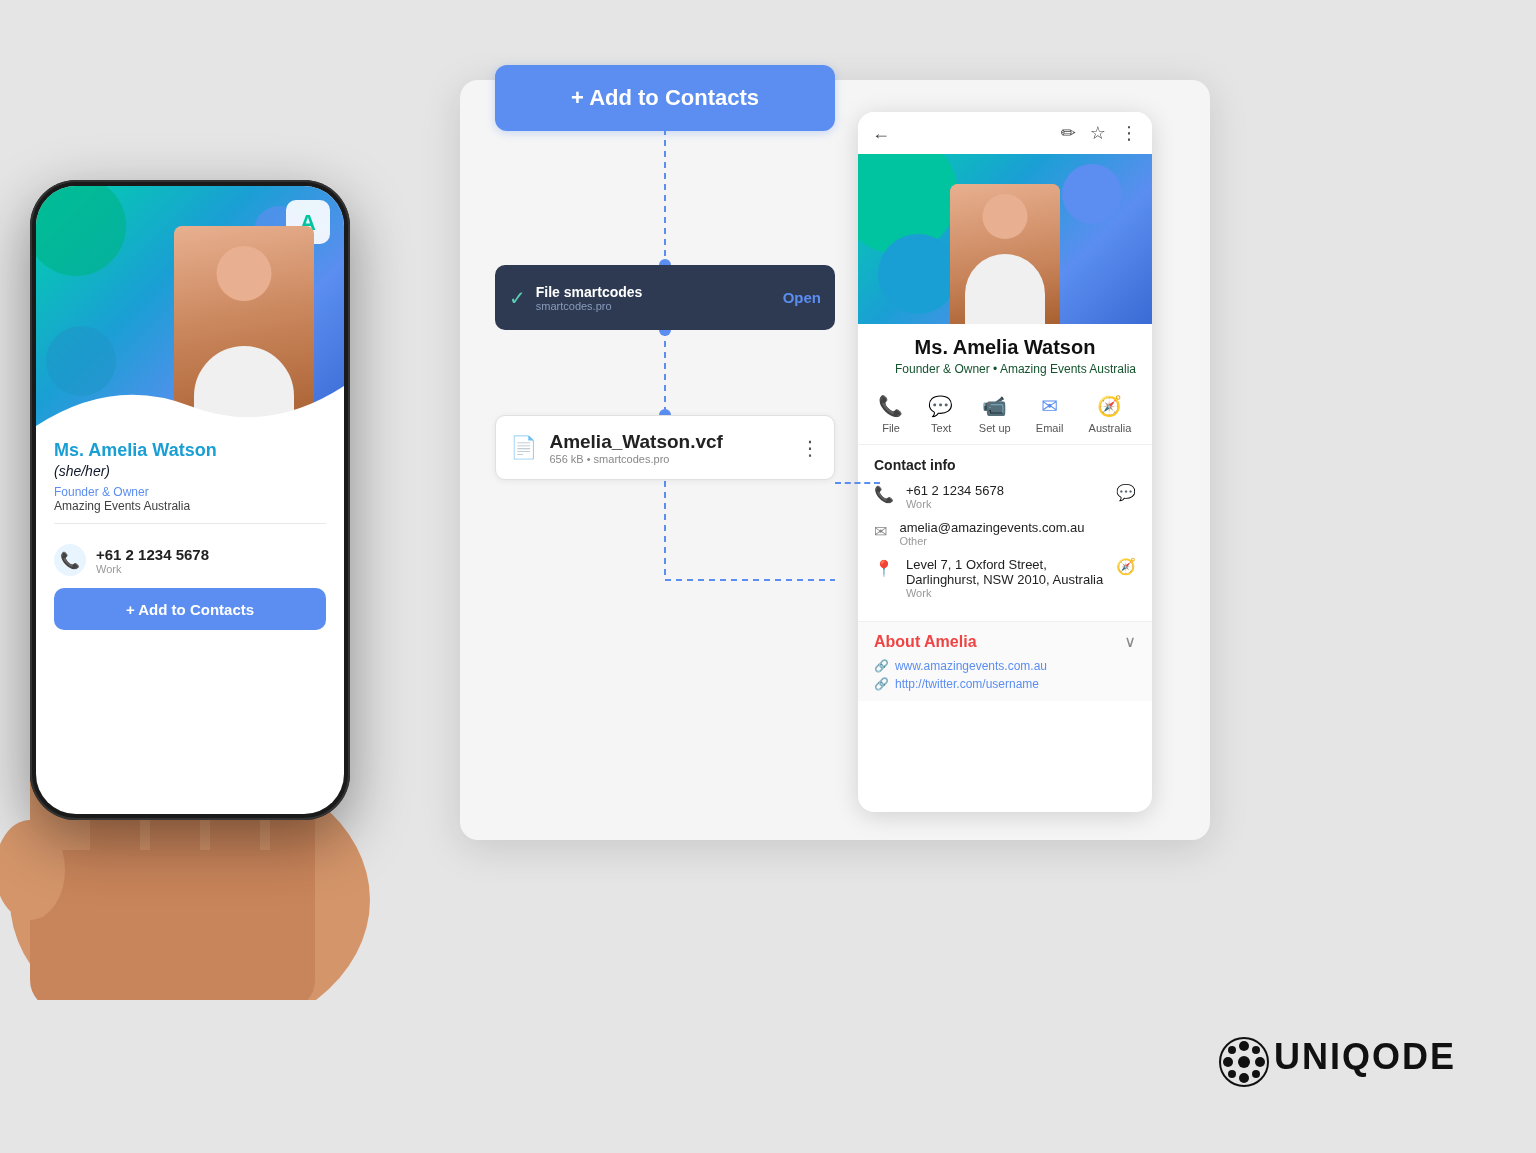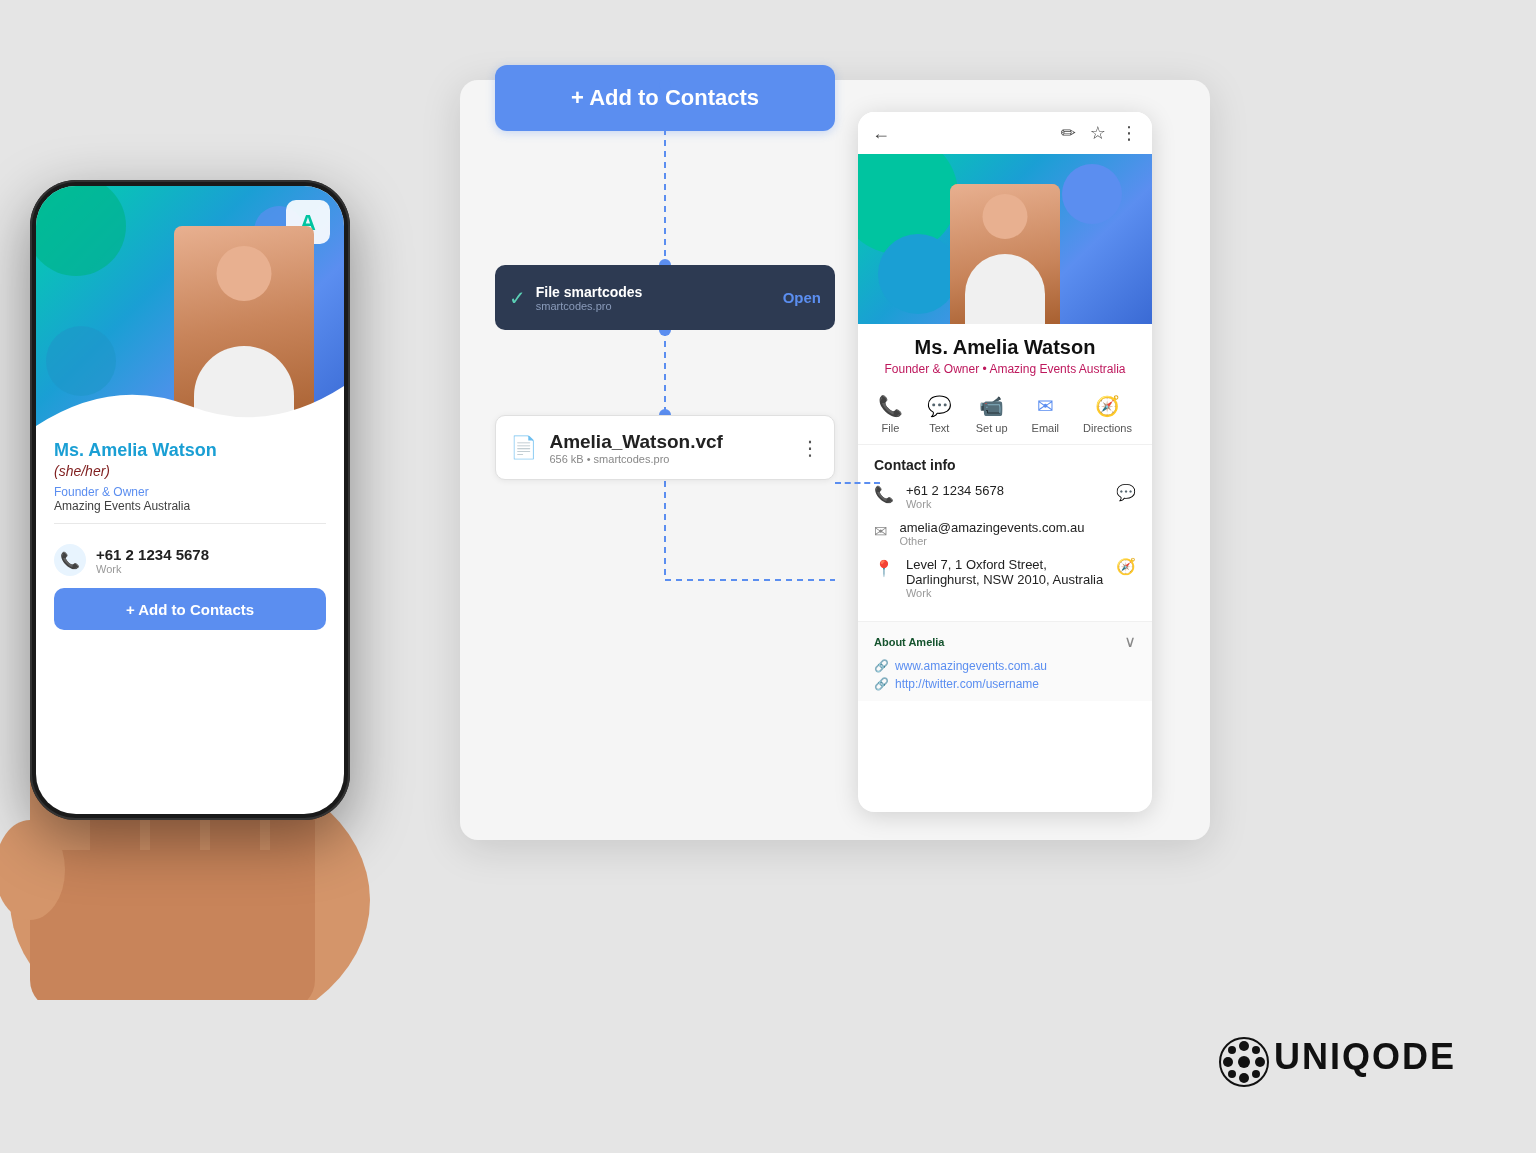--- a/index.html
+++ b/index.html
@@ -254,22 +254,23 @@
       padding: 12px 16px 8px;
       text-align: center;
     }
     .cp-name {
       font-size: 20px;
       font-weight: 600;
       color: #111;
     }
     .cp-title {
       font-size: 12px;
-      color: #be185d;
+      color: #14532d;
       margin-top: 3px;
+      text-align: right;
     }
 
     .cp-actions {
       display: flex;
       justify-content: space-around;
       padding: 10px 8px;
       border-bottom: 1px solid #f0f0f0;
     }
     .cp-action {
       display: flex;
@@ -328,23 +329,23 @@
     .about-section {
       padding: 10px 16px;
       background: #fafafa;
     }
     .about-header {
       display: flex;
       justify-content: space-between;
       align-items: center;
     }
     .about-title {
-      font-size: 11px;
+      font-size: 16px;
       font-weight: 600;
-      color: #14532d;
+      color: #ef4444;
     }
     .about-chevron {
       font-size: 16px;
       color: #888;
     }
     .about-link {
       font-size: 12px;
       color: #5b8ef0;
       margin-top: 8px;
       display: flex;
@@ -471,21 +472,21 @@
       position: relative;
     }
 
     .phone-name {
       font-size: 18px;
       font-weight: 700;
       color: #1a9fd4;
     }
     .phone-pronouns {
       font-size: 14px;
-      color: #7f1d1d;
+      color: #0f172a;
       font-style: italic;
       margin-top: 2px;
     }
     .phone-job {
       font-size: 12px;
       color: #5b8ef0;
       font-weight: 500;
       margin-top: 6px;
     }
     .phone-company {
@@ -686,21 +687,21 @@
       <div class="cp-action">
         <span class="cp-action-icon">📹</span>
         <span class="cp-action-label">Set up</span>
       </div>
       <div class="cp-action">
         <span class="cp-action-icon">✉</span>
         <span class="cp-action-label">Email</span>
       </div>
       <div class="cp-action">
         <span class="cp-action-icon">🧭</span>
-        <span class="cp-action-label">Directions</span>
+        <span class="cp-action-label">Australia</span>
       </div>
     </div>
 
     <div class="cp-section">
       <div class="cp-section-header">Contact info</div>
 
       <div class="cp-contact-row">
         <span class="cp-row-icon">📞</span>
         <div class="cp-row-content">
           <div class="cp-row-value">+61 2 1234 5678</div>

